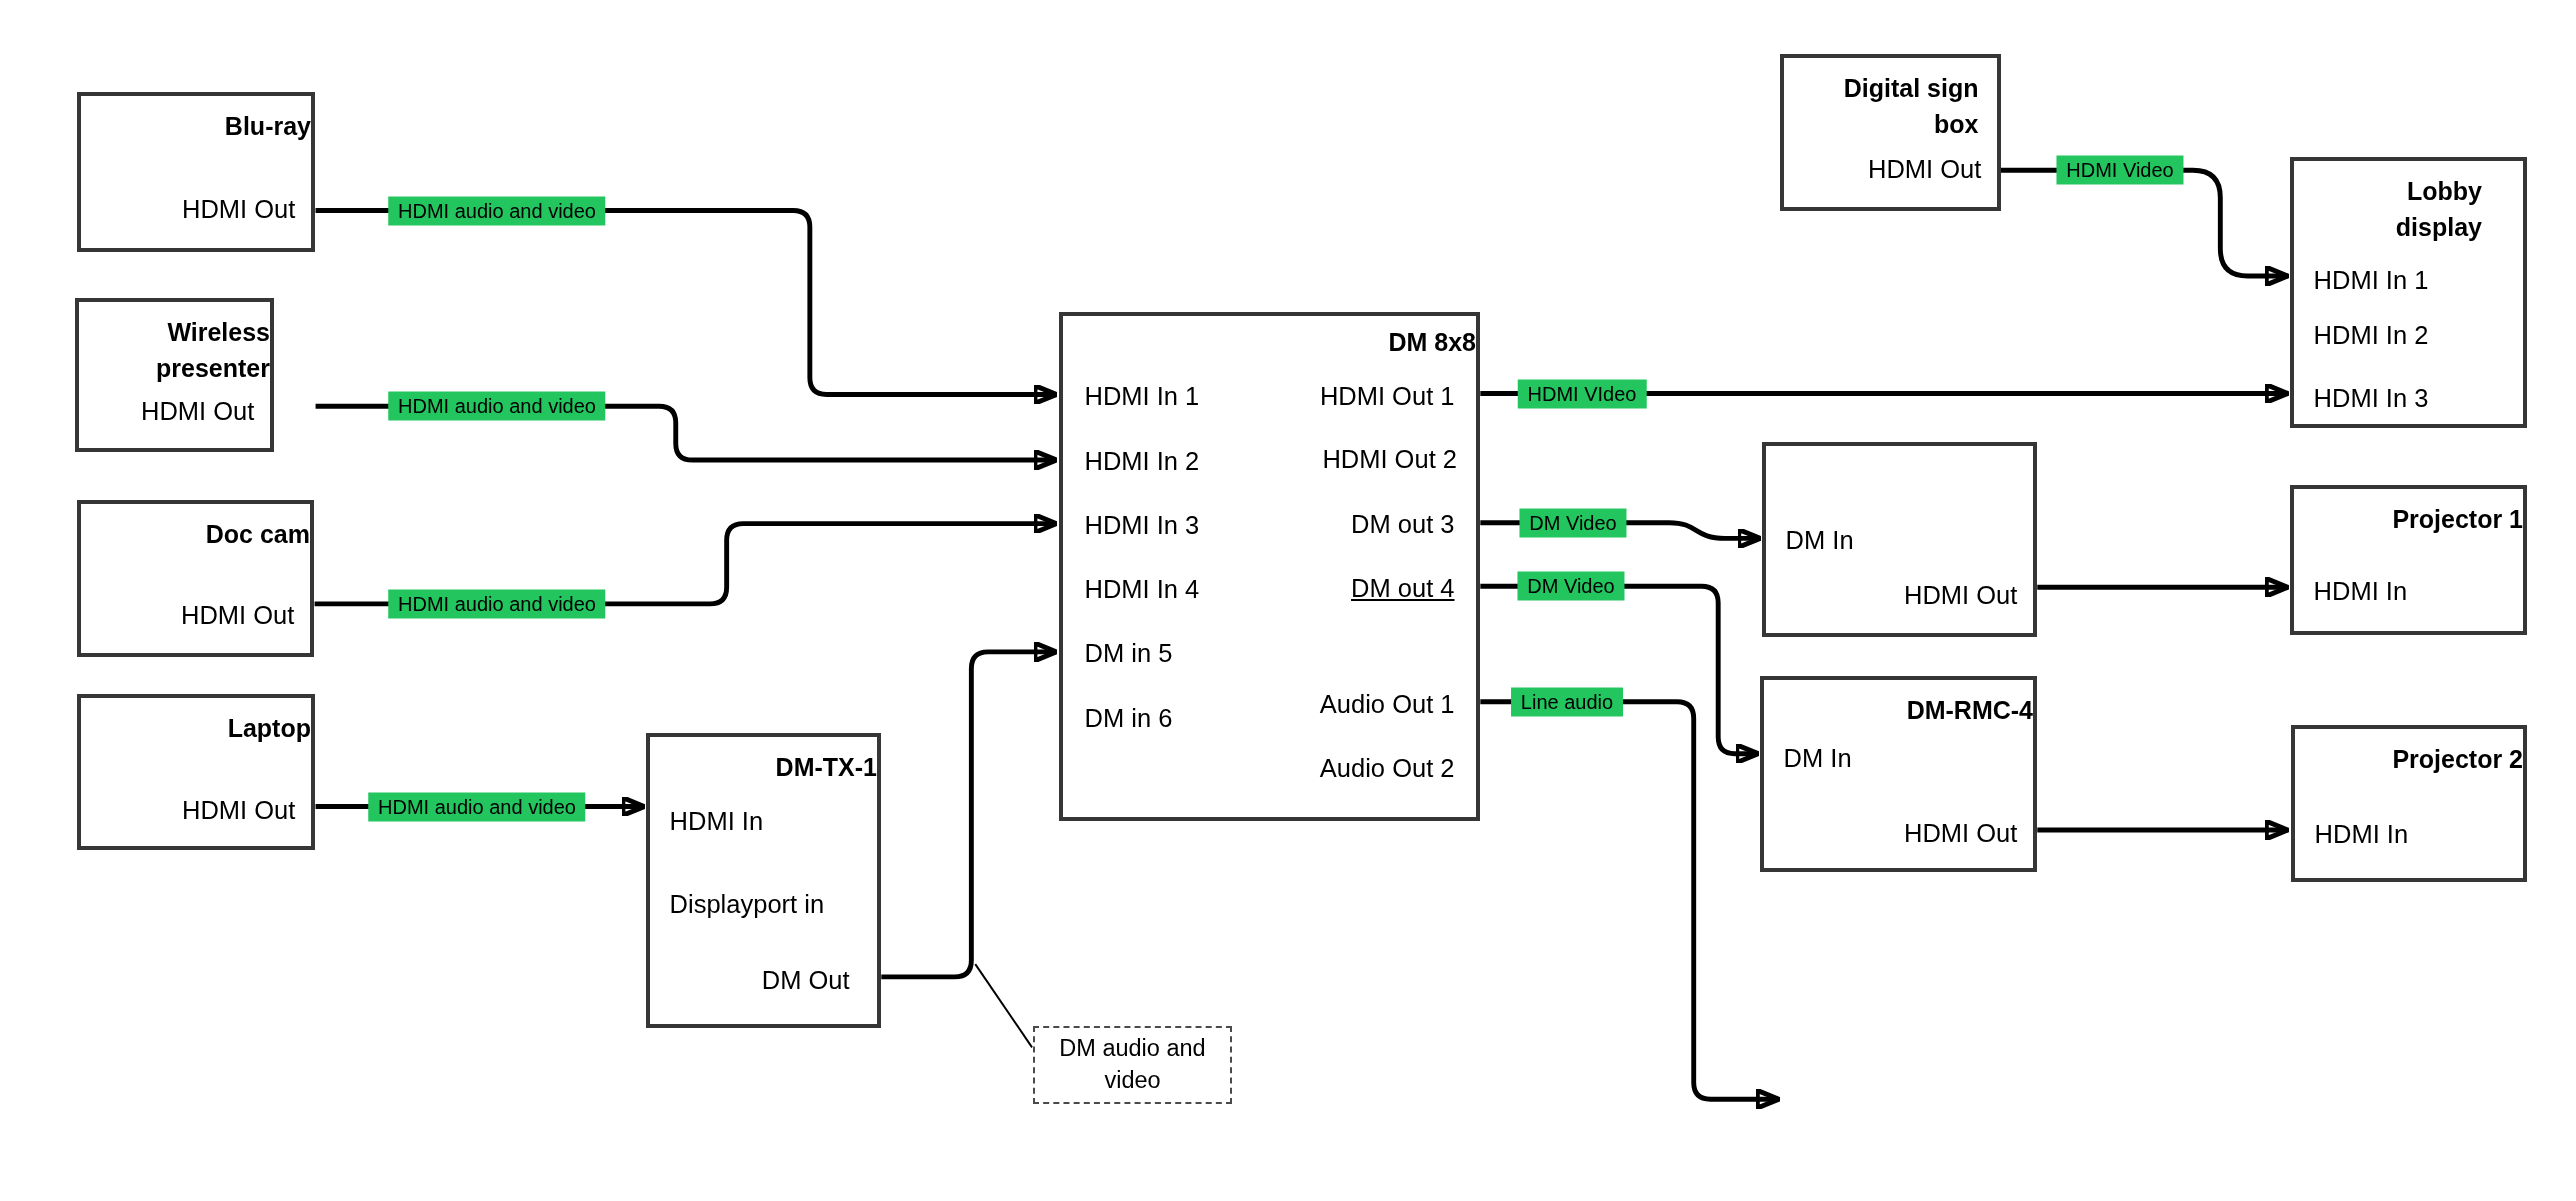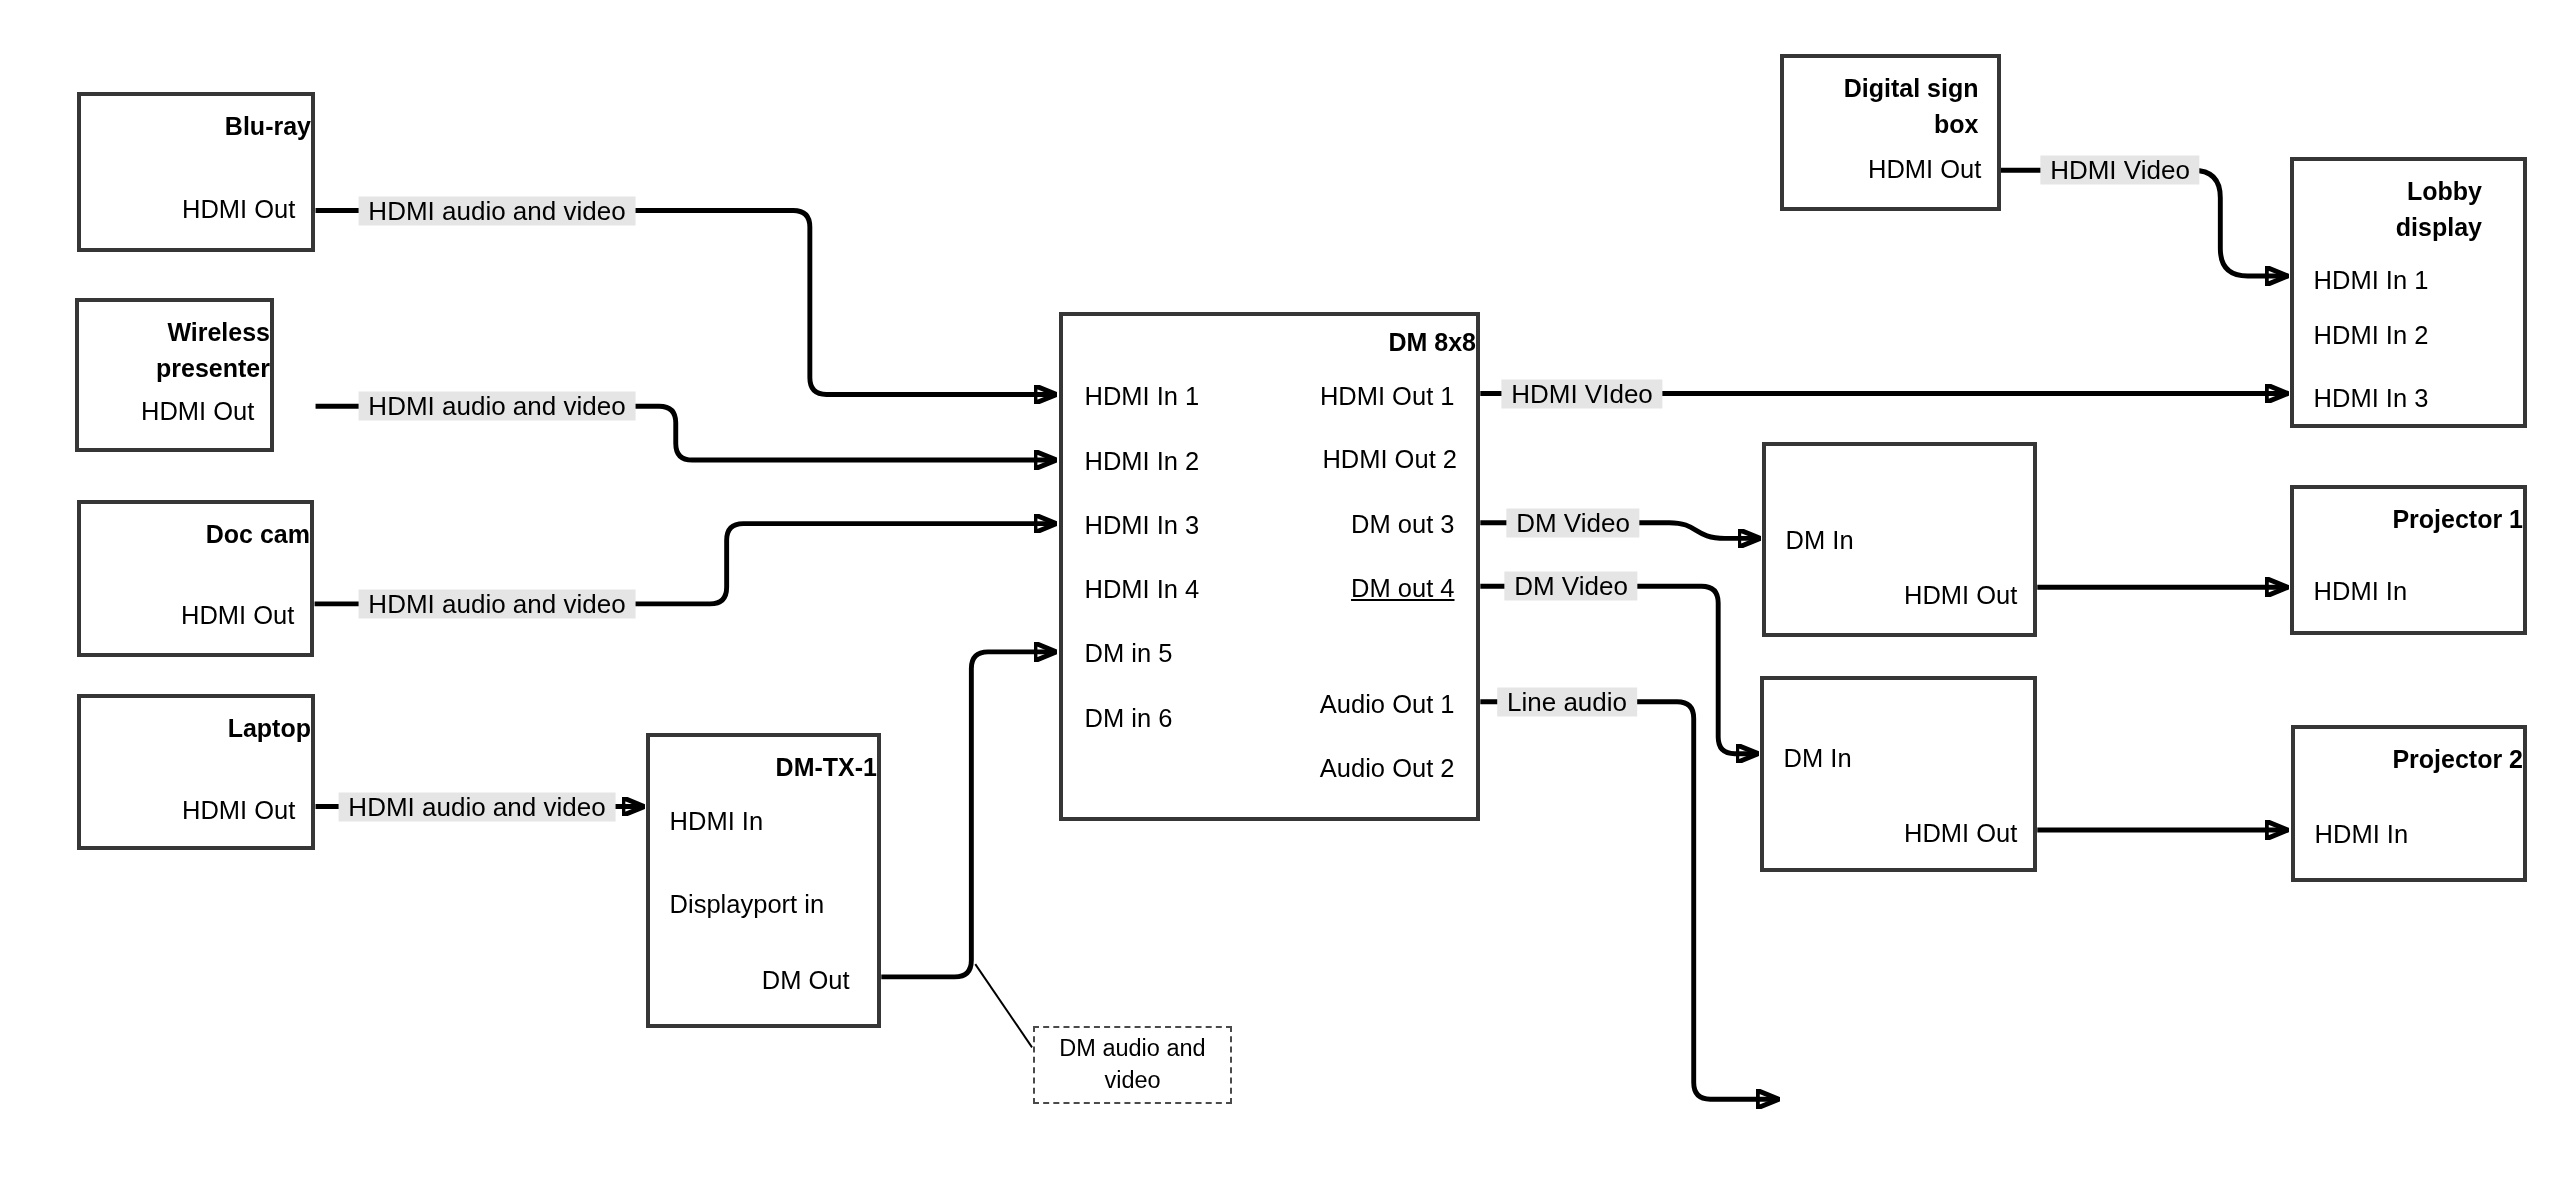--- a/index.html
+++ b/index.html
@@ -43,23 +43,23 @@
     font-size:23.5px;
     line-height:32px;
     text-align:center;
     padding-top:3.9px;
     margin:0 auto;
     max-width:166px;
   }
   .wire-label{
     position:absolute;
     transform:translate(-50%,-50%);
-    background:#e5e5e5;
+    background:#22c55e;
     padding:0 9.8px;
-    font-size:26px;
+    font-size:20px;
     line-height:29px;
     white-space:nowrap;
   }
 </style>
 </head>
 <body>
 
 <div class="canvas">
 
   <svg class="wires" viewBox="0 0 2631 1227" xmlns="http://www.w3.org/2000/svg">
@@ -142,20 +142,21 @@
     <div class="port pl" style="top:79px;">DM In</div>
     <div class="port pr" style="top:134px;">HDMI Out</div>
   </div>
 
   <div class="node" style="left:2290px;top:485px;width:237px;height:150px;">
     <div class="title">Projector 1</div>
     <div class="port pl" style="top:87px;">HDMI In</div>
   </div>
 
   <div class="node" style="left:1760px;top:676px;width:277px;height:196px;">
+    <div class="title">DM-RMC-4</div>
     <div class="port pl" style="top:63px;">DM In</div>
     <div class="port pr" style="top:138px;">HDMI Out</div>
   </div>
 
   <div class="node" style="left:2291px;top:725px;width:236px;height:157px;">
     <div class="title">Projector 2</div>
     <div class="port pl" style="top:90px;">HDMI In</div>
   </div>
 
 

